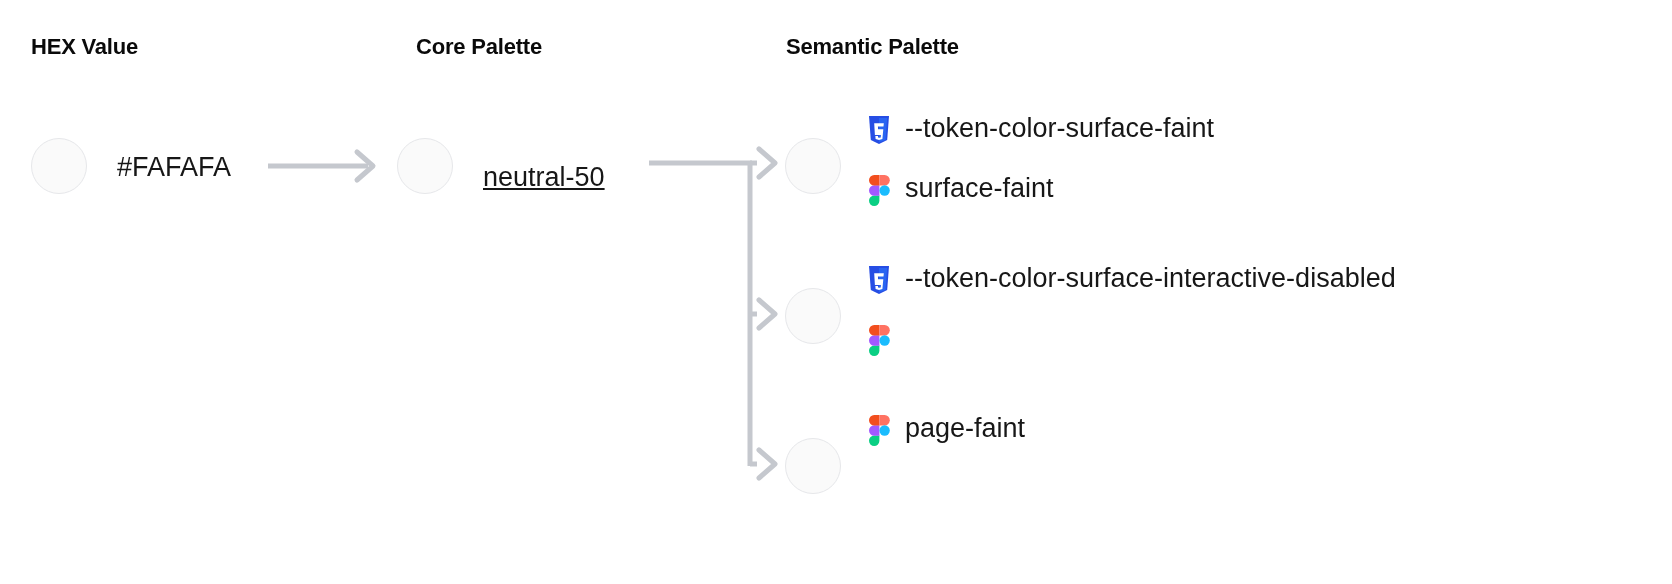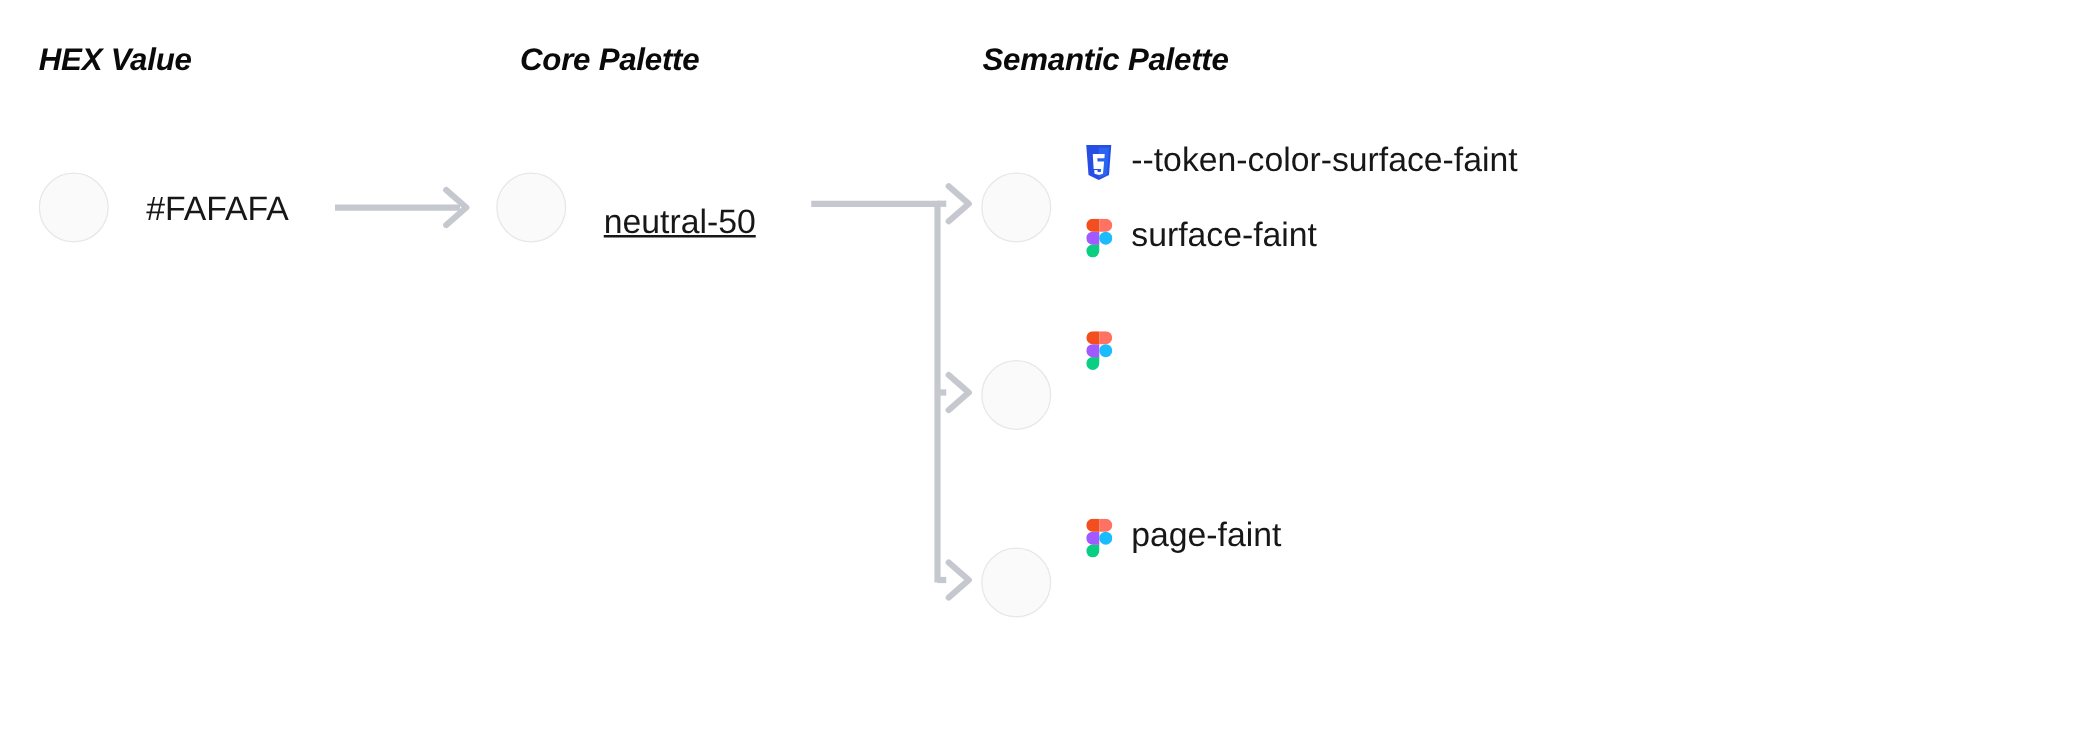--- a/index.html
+++ b/index.html
@@ -18,27 +18,26 @@
 
   #stage {
     position: relative;
     width: 1672px;
     height: 584px;
   }
 
   
   .col-head {
     position: absolute;
-    font-size: 25px;
+    font-size: 22px;
     font-weight: bold;
     letter-spacing: -0.2px;
     color: #0a0a0a;
     white-space: nowrap;
     line-height: 1;
-    font-style: italic;
   }
   #head-hex   { left: 31px;  top: 36px; }
   #head-core  { left: 416px; top: 36px; }
   #head-sem   { left: 786px; top: 36px; }
 
   
   .swatch {
     position: absolute;
     width: 56px;
     height: 56px;
@@ -172,20 +171,30 @@
           <path d="M20.8 15.5a5.2 5.2 0 1 1-10.4 0 5.2 5.2 0 0 1 10.4 0z" fill="#1ABCFE"></path>
         </svg>
       </span>
       <span class="token-text">surface-faint</span>
     </div>
   </div>
 
   <div class="sem-row" id="row-1">
     <div class="token-line">
       <span class="icon-slot">
+        <svg width="24" height="28" viewBox="0 0 24 28" xmlns="http://www.w3.org/2000/svg">
+          <path d="M2 0h20l-1.8 24L12 28 3.8 24z" fill="#264DE4"></path>
+          <path d="M12 2v24.2l6.6-2.3L20.2 2z" fill="#2965F1"></path>
+          <path d="M7.2 7.2h9.6l-.3 3.4H10.9l.2 2.6h5.2l-.9 9.7-3.4 1-3.4-1-.25-2.9h2.6l.12 1.4 1.33.4 1.35-.4.2-2.3H7.9z" fill="#FFFFFF"></path>
+        </svg>
+      </span>
+      <span class="token-text">--token-color-surface-interactive-disabled</span>
+    </div>
+    <div class="token-line">
+      <span class="icon-slot">
         <svg width="21" height="31" viewBox="0 0 21 31" xmlns="http://www.w3.org/2000/svg">
           <path d="M5.2 31A5.2 5.2 0 0 1 5.2 20.6h5.2V25.8A5.2 5.2 0 0 1 5.2 31z" fill="#0ACF83"></path>
           <path d="M0 15.5a5.2 5.2 0 0 1 5.2-5.2h5.2v10.4H5.2A5.2 5.2 0 0 1 0 15.5z" fill="#A259FF"></path>
           <path d="M0 5.2A5.2 5.2 0 0 1 5.2 0h5.2v10.4H5.2A5.2 5.2 0 0 1 0 5.2z" fill="#F24E1E"></path>
           <path d="M10.4 0h5.2a5.2 5.2 0 0 1 0 10.4h-5.2z" fill="#FF7262"></path>
           <path d="M20.8 15.5a5.2 5.2 0 1 1-10.4 0 5.2 5.2 0 0 1 10.4 0z" fill="#1ABCFE"></path>
         </svg>
       </span>
     </div>
   </div>

